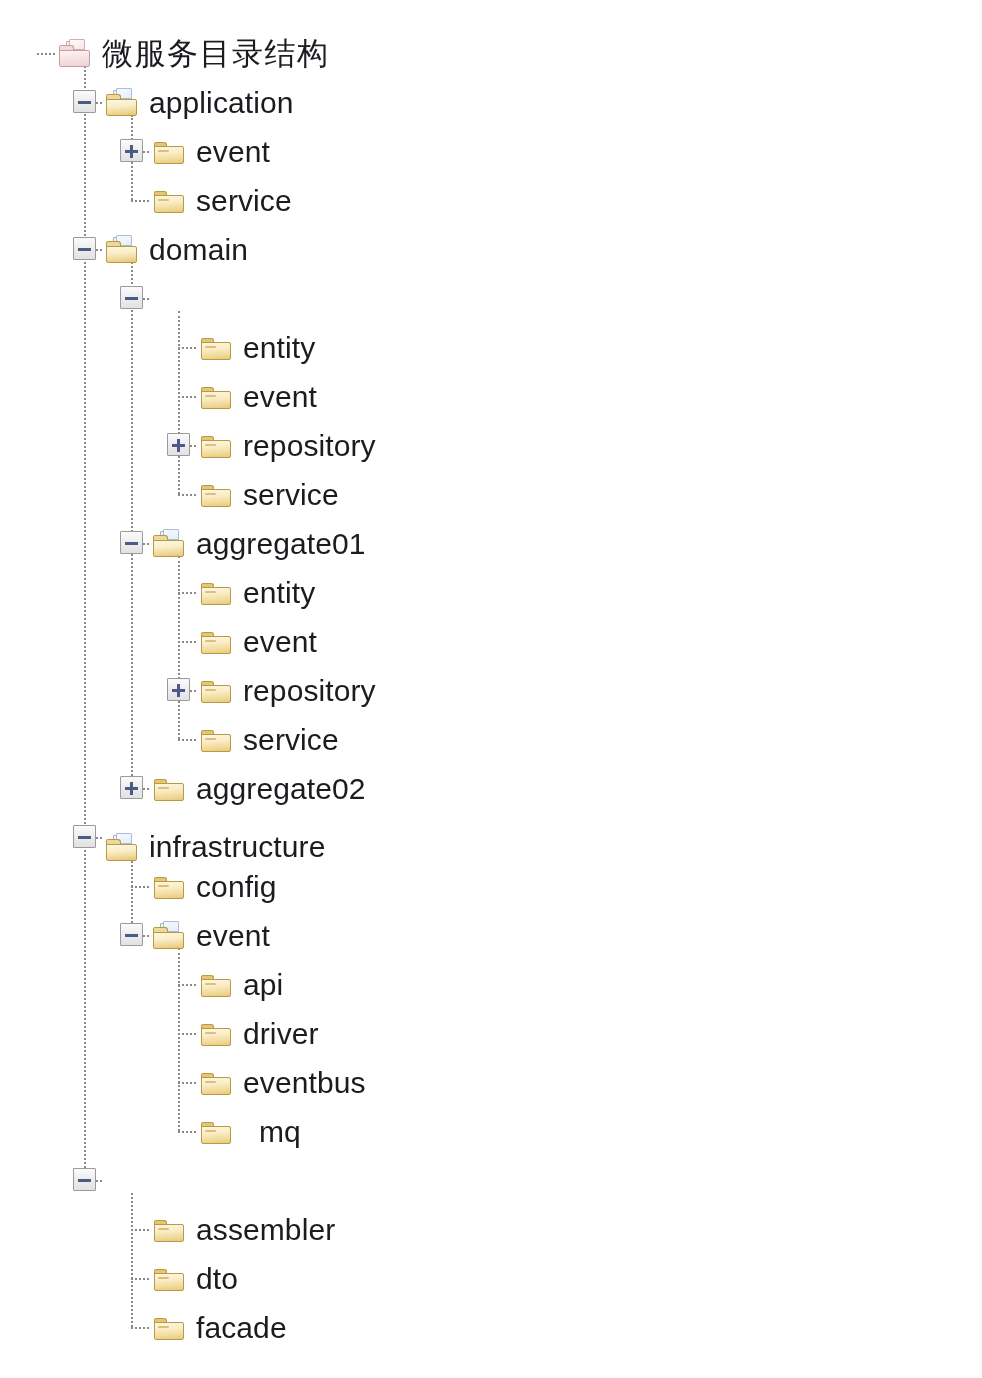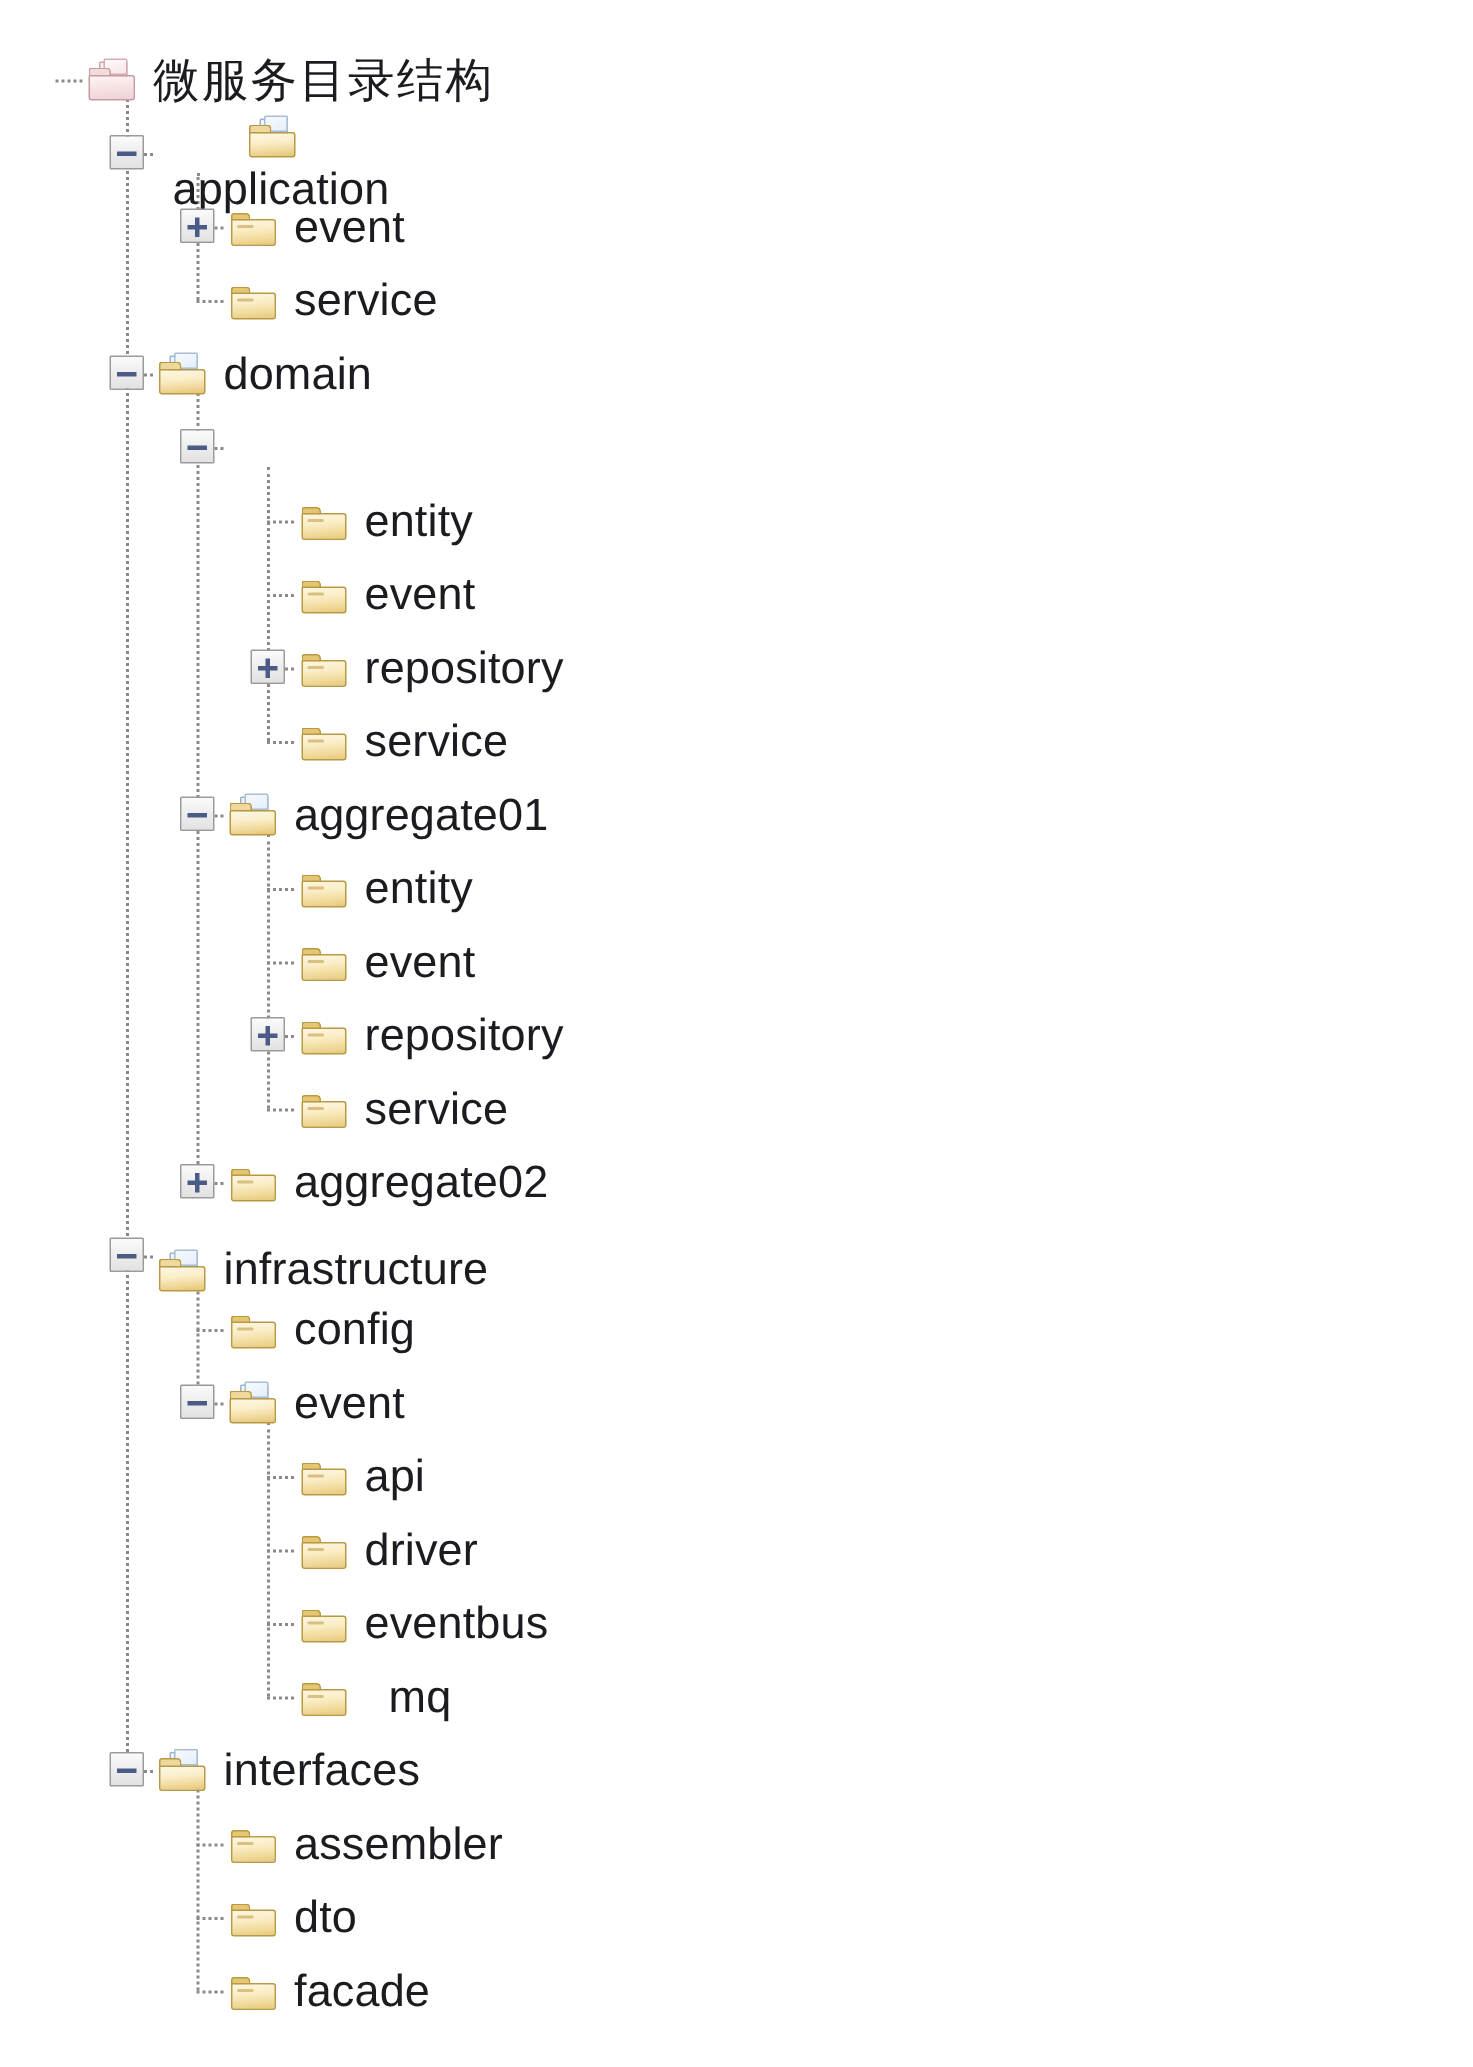--- a/index.html
+++ b/index.html
@@ -240,21 +240,21 @@
         <span class="folder-root">
           <span class="doc"></span>
           <span class="doc2"></span>
           <span class="back"></span>
           <span class="front"></span>
         </span>
       </span>
       <span class="node-label cjk">微服务目录结构</span>
     </div>
     <span class="expander" style="left: 73px; top: 90px;"></span>
-    <div class="tree-row" style="top: 78px; left: 105px; flex-direction: column;">
+    <div class="tree-row" style="top: 78px; left: 105px;">
       <span class="icon" style="position: relative; display: inline-block; flex: 0 0 34px;">
         <span class="folder-open">
           <span class="doc"></span>
           <span class="doc2"></span>
           <span class="back"></span>
           <span class="front"></span>
         </span>
       </span>
       <span class="node-label">application</span>
     </div>
@@ -465,31 +465,20 @@
       <span class="icon" style="position: relative; display: inline-block; flex: 0 0 34px;">
         <span class="folder-closed">
           <span class="tab"></span>
           <span class="body"></span>
           <span class="slit"></span>
         </span>
       </span>
       <span class="node-label">mq</span>
     </div>
     <span class="expander" style="left: 73px; top: 1168px;"></span>
-    <div class="tree-row" style="top: 1156px; left: 105px;">
-      <span class="icon" style="position: relative; display: inline-block; flex: 0 0 34px;">
-        <span class="folder-open">
-          <span class="doc"></span>
-          <span class="doc2"></span>
-          <span class="back"></span>
-          <span class="front"></span>
-        </span>
-      </span>
-      <span class="node-label">interfaces</span>
-    </div>
     <div class="tree-row" style="top: 1205px; left: 152px;">
       <span class="icon" style="position: relative; display: inline-block; flex: 0 0 34px;">
         <span class="folder-closed">
           <span class="tab"></span>
           <span class="body"></span>
           <span class="slit"></span>
         </span>
       </span>
       <span class="node-label">assembler</span>
     </div>

